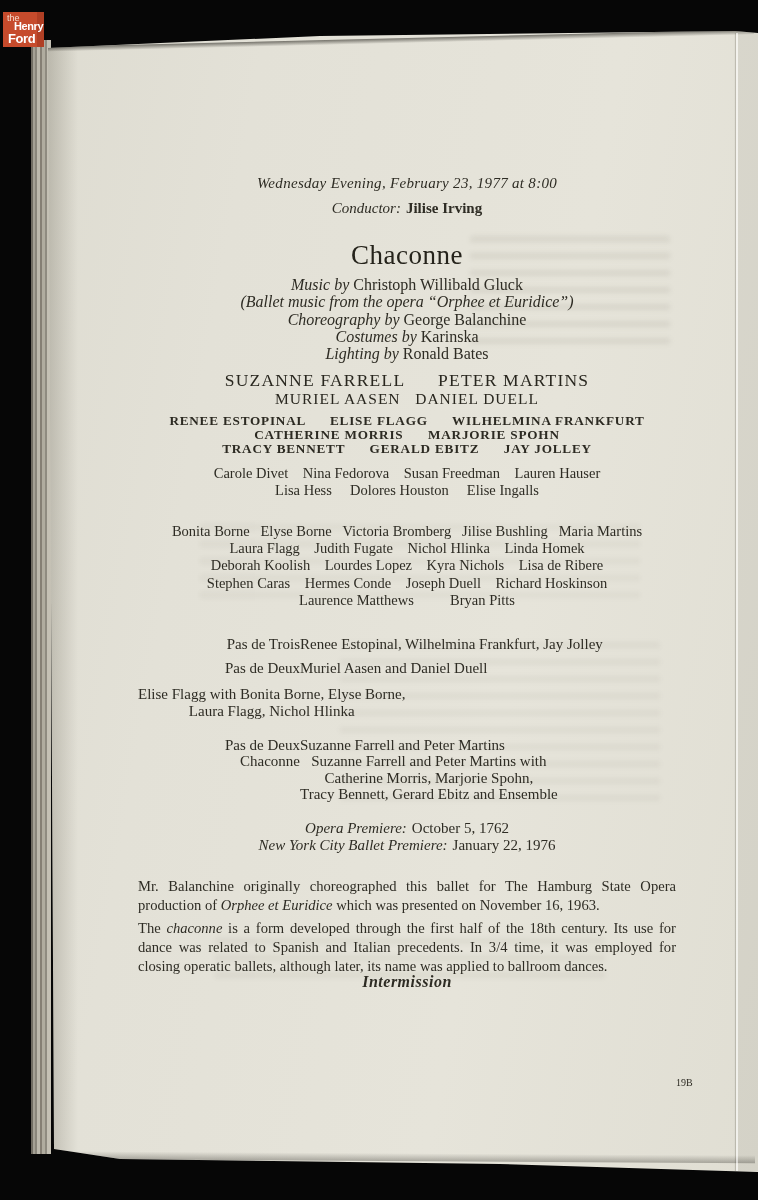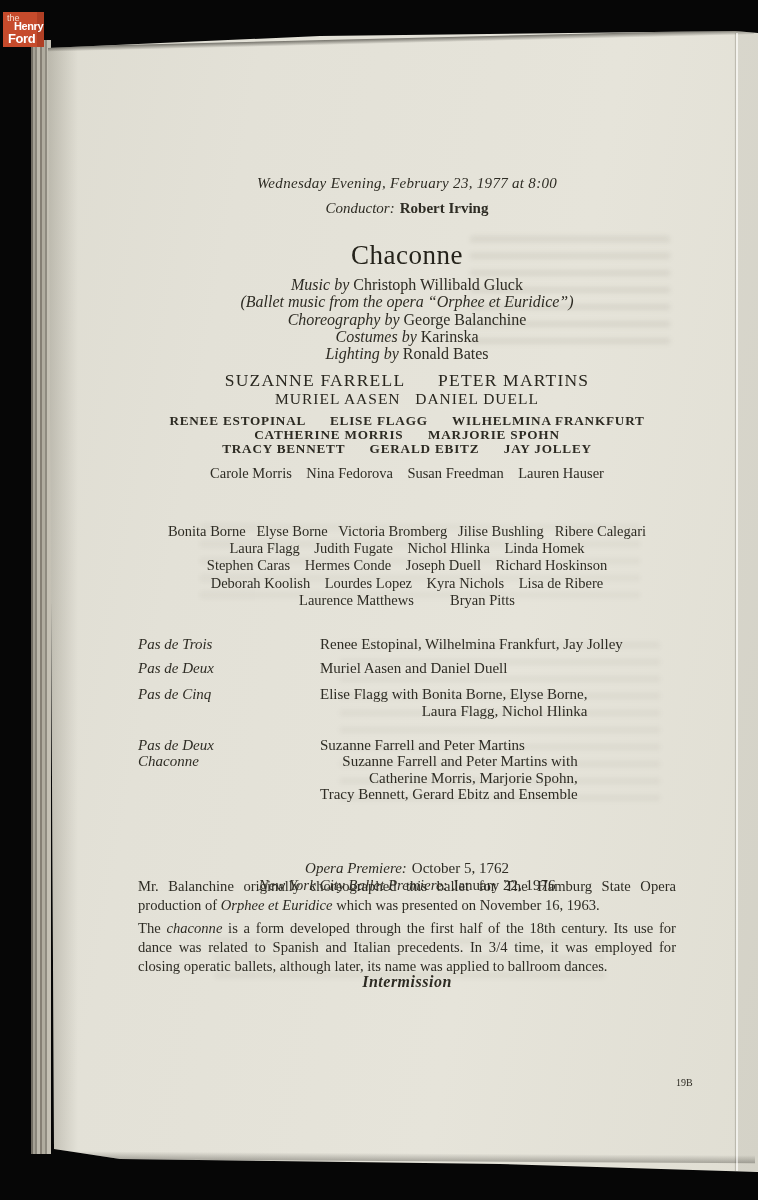--- a/index.html
+++ b/index.html
@@ -85,26 +85,26 @@
   .credits .lbl{font-style:italic;margin-right:4px;}
   .credits .paren{font-style:italic;}
 
   .row-large{top:370px;font-size:17.5px;letter-spacing:1.2px;color:#29271f;}
   .row-medium{top:390px;font-size:15.5px;letter-spacing:1px;color:#29271f;}
   .soloists{top:414px;font-size:13.2px;line-height:14px;letter-spacing:.8px;font-weight:600;color:#2c2a22;}
   .corps-a{top:465px;font-size:14.5px;line-height:16.5px;}
   .corps-b{top:523px;font-size:14.5px;line-height:17.2px;}
 
   .pas-row{position:absolute;width:100%;display:flex;font-size:15px;line-height:17px;}
-  .pas-row .pas-label{width:162px;text-align:left;font-style:italic;flex:none;}
-  .pas-row .pas-text{margin-left:20px;text-align:right;white-space:pre-line;}
+  .pas-row .pas-label{width:162px;text-align:right;flex:none;}
+  .pas-row .pas-text{text-align:center;white-space:pre-line;}
   .m1-0{top:636px;} .m1-1{top:660px;} .m1-2{top:686px;}
   .m2-0{top:737px;line-height:16.5px;} .m2-1{top:753px;line-height:16.5px;}
 
-  .premieres{top:820px;font-size:15px;line-height:17.3px;margin-top:40px;}
+  .premieres{top:820px;font-size:15px;line-height:17.3px;}
   .premieres .lbl{font-style:italic;margin-right:5px;}
 
   .note{position:absolute;width:100%;text-align:justify;font-size:14.6px;line-height:19.2px;}
   .note-1{top:862px;} .note-2{top:904px;}
 
   .intermission{top:973px;font-style:italic;font-weight:600;font-size:16px;letter-spacing:.5px;}
 
   .page-number{position:absolute;left:676px;top:1077px;font-size:10px;z-index:4;color:#2c2a22;}
 </style>
 </head>
@@ -121,21 +121,21 @@
   <div class="top-edge-shadow"></div>
   <div class="bottom-edge-shadow"></div>
   <div class="page-crease"></div>
   <div class="right-margin-shade"></div>
 
   <div class="content">
 
     <div class="blk date-line">Wednesday Evening, February 23, 1977 at 8:00</div>
 
     <div class="blk conductor">
-      <span class="lbl">Conductor:</span><span class="name">Robert Irving</span>
+      <span class="lbl">Conductor:</span><span class="name">Jilise Irving</span>
     </div>
 
     <div class="blk title">Chaconne</div>
 
     <div class="blk credits">
       <div>
         <span class="lbl">Music by</span><span>Christoph Willibald Gluck</span>
       </div>
       <div class="paren">(Ballet music from the opera “Orphee et Euridice”)</div>
       <div>
@@ -152,41 +152,41 @@
     <div class="blk row-large pre">SUZANNE FARRELL      PETER MARTINS</div>
     <div class="blk soloists">
       <div class="pre">RENEE ESTOPINAL      ELISE FLAGG      WILHELMINA FRANKFURT</div>
       <div class="pre">CATHERINE MORRIS      MARJORIE SPOHN</div>
       <div class="pre">TRACY BENNETT      GERALD EBITZ      JAY JOLLEY</div>
     </div>
 
     <div class="blk row-medium pre">MURIEL AASEN   DANIEL DUELL</div>
 
     <div class="blk corps-a">
-      <div class="pre">Carole Morris    Nina Fedorova    Susan Freedman    Lauren Hauser</div>
+      <div class="pre">Carole Divet    Nina Fedorova    Susan Freedman    Lauren Hauser</div>
+      <div class="pre">Lisa Hess     Dolores Houston     Elise Ingalls</div>
     </div>
 
     <div class="blk corps-b">
-      <div class="pre">Bonita Borne   Elyse Borne   Victoria Bromberg   Jilise Bushling   Ribere Calegari</div>
+      <div class="pre">Bonita Borne   Elyse Borne   Victoria Bromberg   Jilise Bushling   Maria Martins</div>
       <div class="pre">Laura Flagg    Judith Fugate    Nichol Hlinka    Linda Homek</div>
+      <div class="pre">Deborah Koolish    Lourdes Lopez    Kyra Nichols    Lisa de Ribere</div>
       <div class="pre">Stephen Caras    Hermes Conde    Joseph Duell    Richard Hoskinson</div>
-      <div class="pre">Deborah Koolish    Lourdes Lopez    Kyra Nichols    Lisa de Ribere</div>
       <div class="pre">Laurence Matthews          Bryan Pitts</div>
     </div>
 
     <div class="pas-row m1-0">
       <div class="pas-label">Pas de Trois</div>
       <div class="pas-text">Renee Estopinal, Wilhelmina Frankfurt, Jay Jolley</div>
     </div>
     <div class="pas-row m1-1">
       <div class="pas-label">Pas de Deux</div>
       <div class="pas-text">Muriel Aasen and Daniel Duell</div>
     </div>
     <div class="pas-row m1-2">
-      <div class="pas-label">Pas de Cinq</div>
       <div class="pas-text">Elise Flagg with Bonita Borne, Elyse Borne,
 Laura Flagg, Nichol Hlinka</div>
     </div>
 
     <div class="pas-row m2-0">
       <div class="pas-label">Pas de Deux</div>
       <div class="pas-text">Suzanne Farrell and Peter Martins</div>
     </div>
     <div class="pas-row m2-1">
       <div class="pas-label">Chaconne</div>

